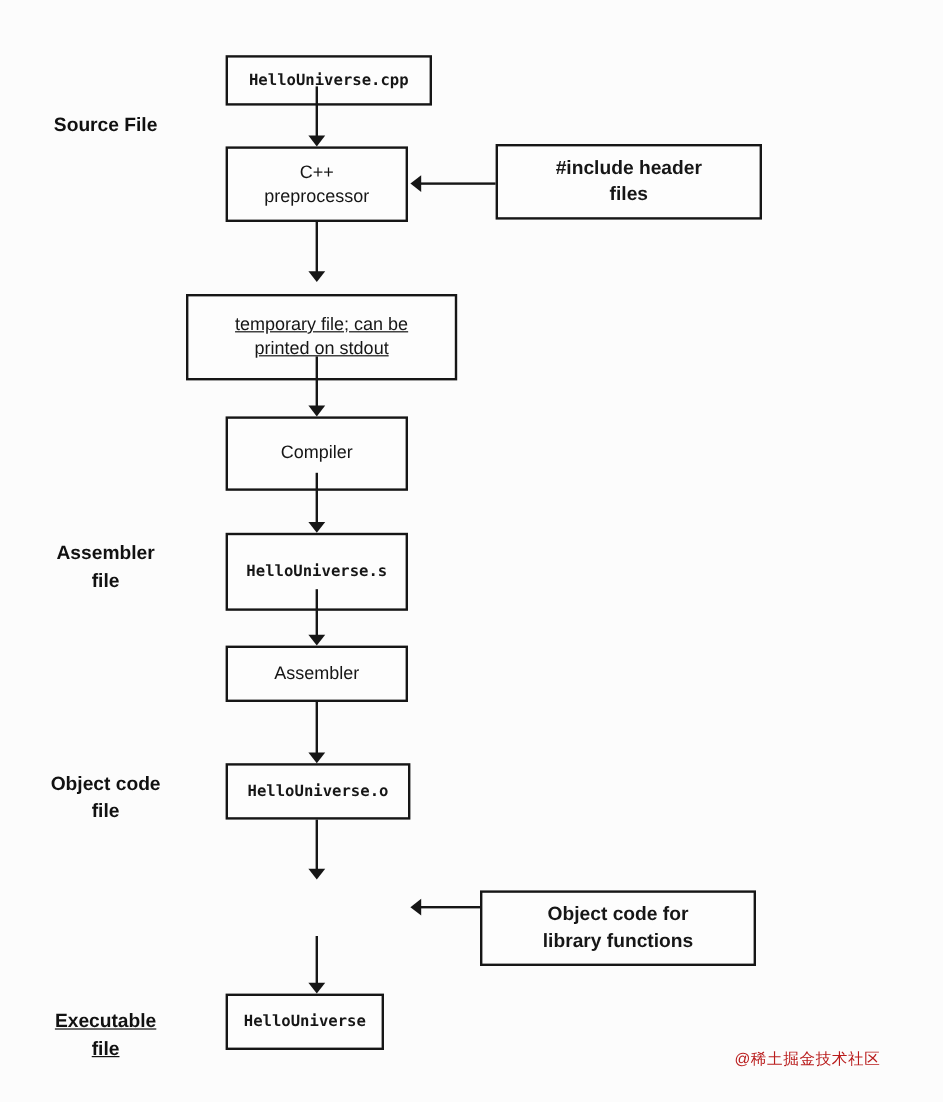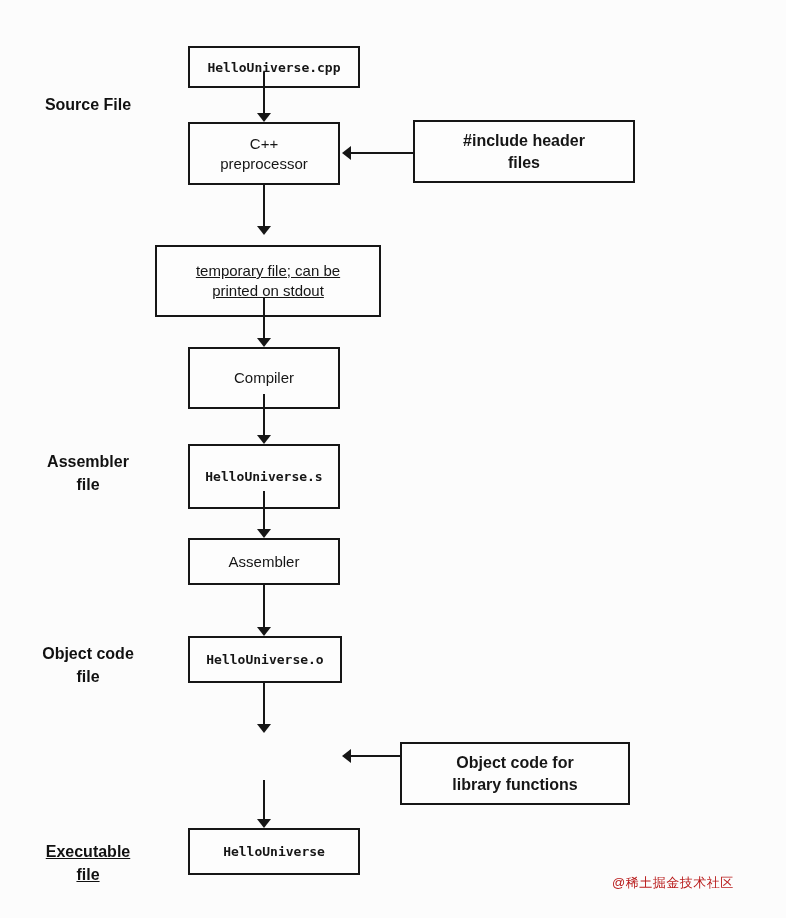--- a/index.html
+++ b/index.html
@@ -111,21 +111,21 @@
   <div class="box mono" style="left:188px; top:444px; width:152px; height:65px;">HelloUniverse.s</div>
 
   <div class="box sans" style="left:188px; top:538px; width:152px; height:47px;">Assembler</div>
 
   <div class="box mono" style="left:188px; top:636px; width:154px; height:47px;">HelloUniverse.o</div>
 
 
   <div class="box boldbox" style="left:400px; top:724px; width:230px; height:63px;margin-top:18px;">Object code for
 library functions</div>
 
-  <div class="box mono" style="left:188px; top:828px; width:172px; height:47px;">HelloUniverse</div>
+  <div class="box mono" style="left:188px; top:828px; width:132px; height:47px;">HelloUniverse</div>
 
   <div class="varrow" style="left:257px; top:72px; height:50px;">
       <span class="stem"></span>
       <span class="head"></span>
     </div>
 
   <div class="varrow" style="left:257px; top:185px; height:50px;">
       <span class="stem"></span>
       <span class="head"></span>
     </div>

